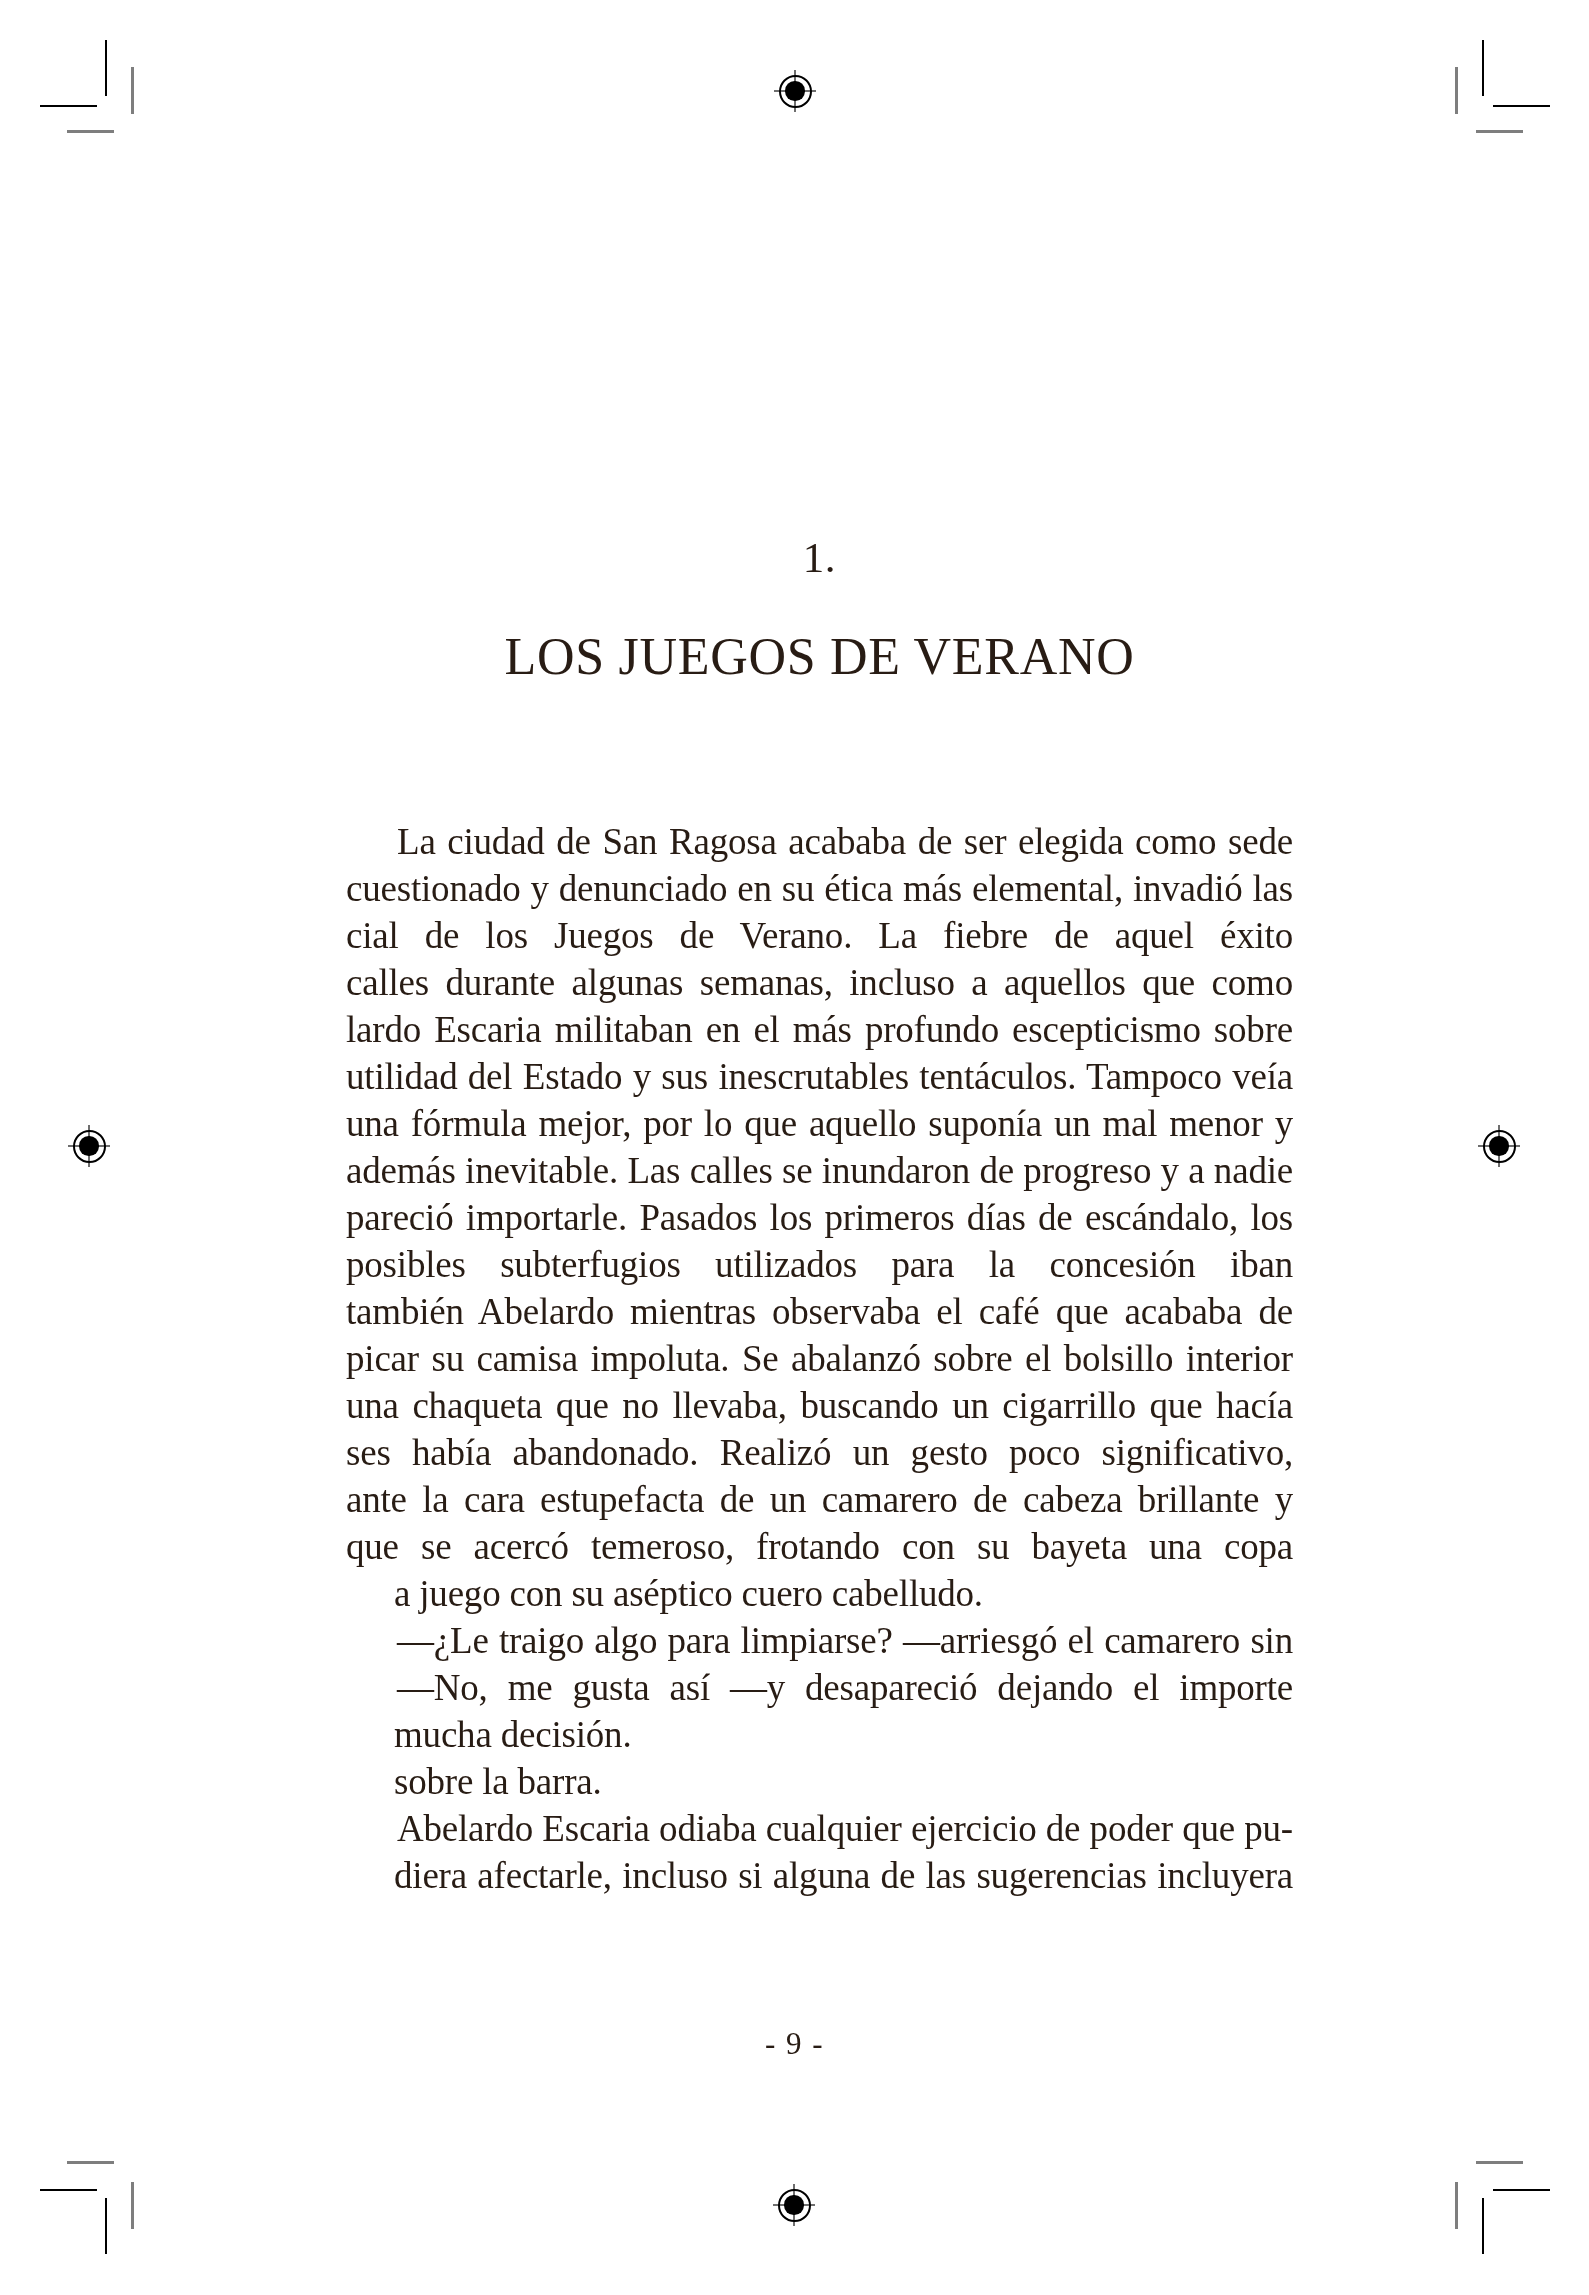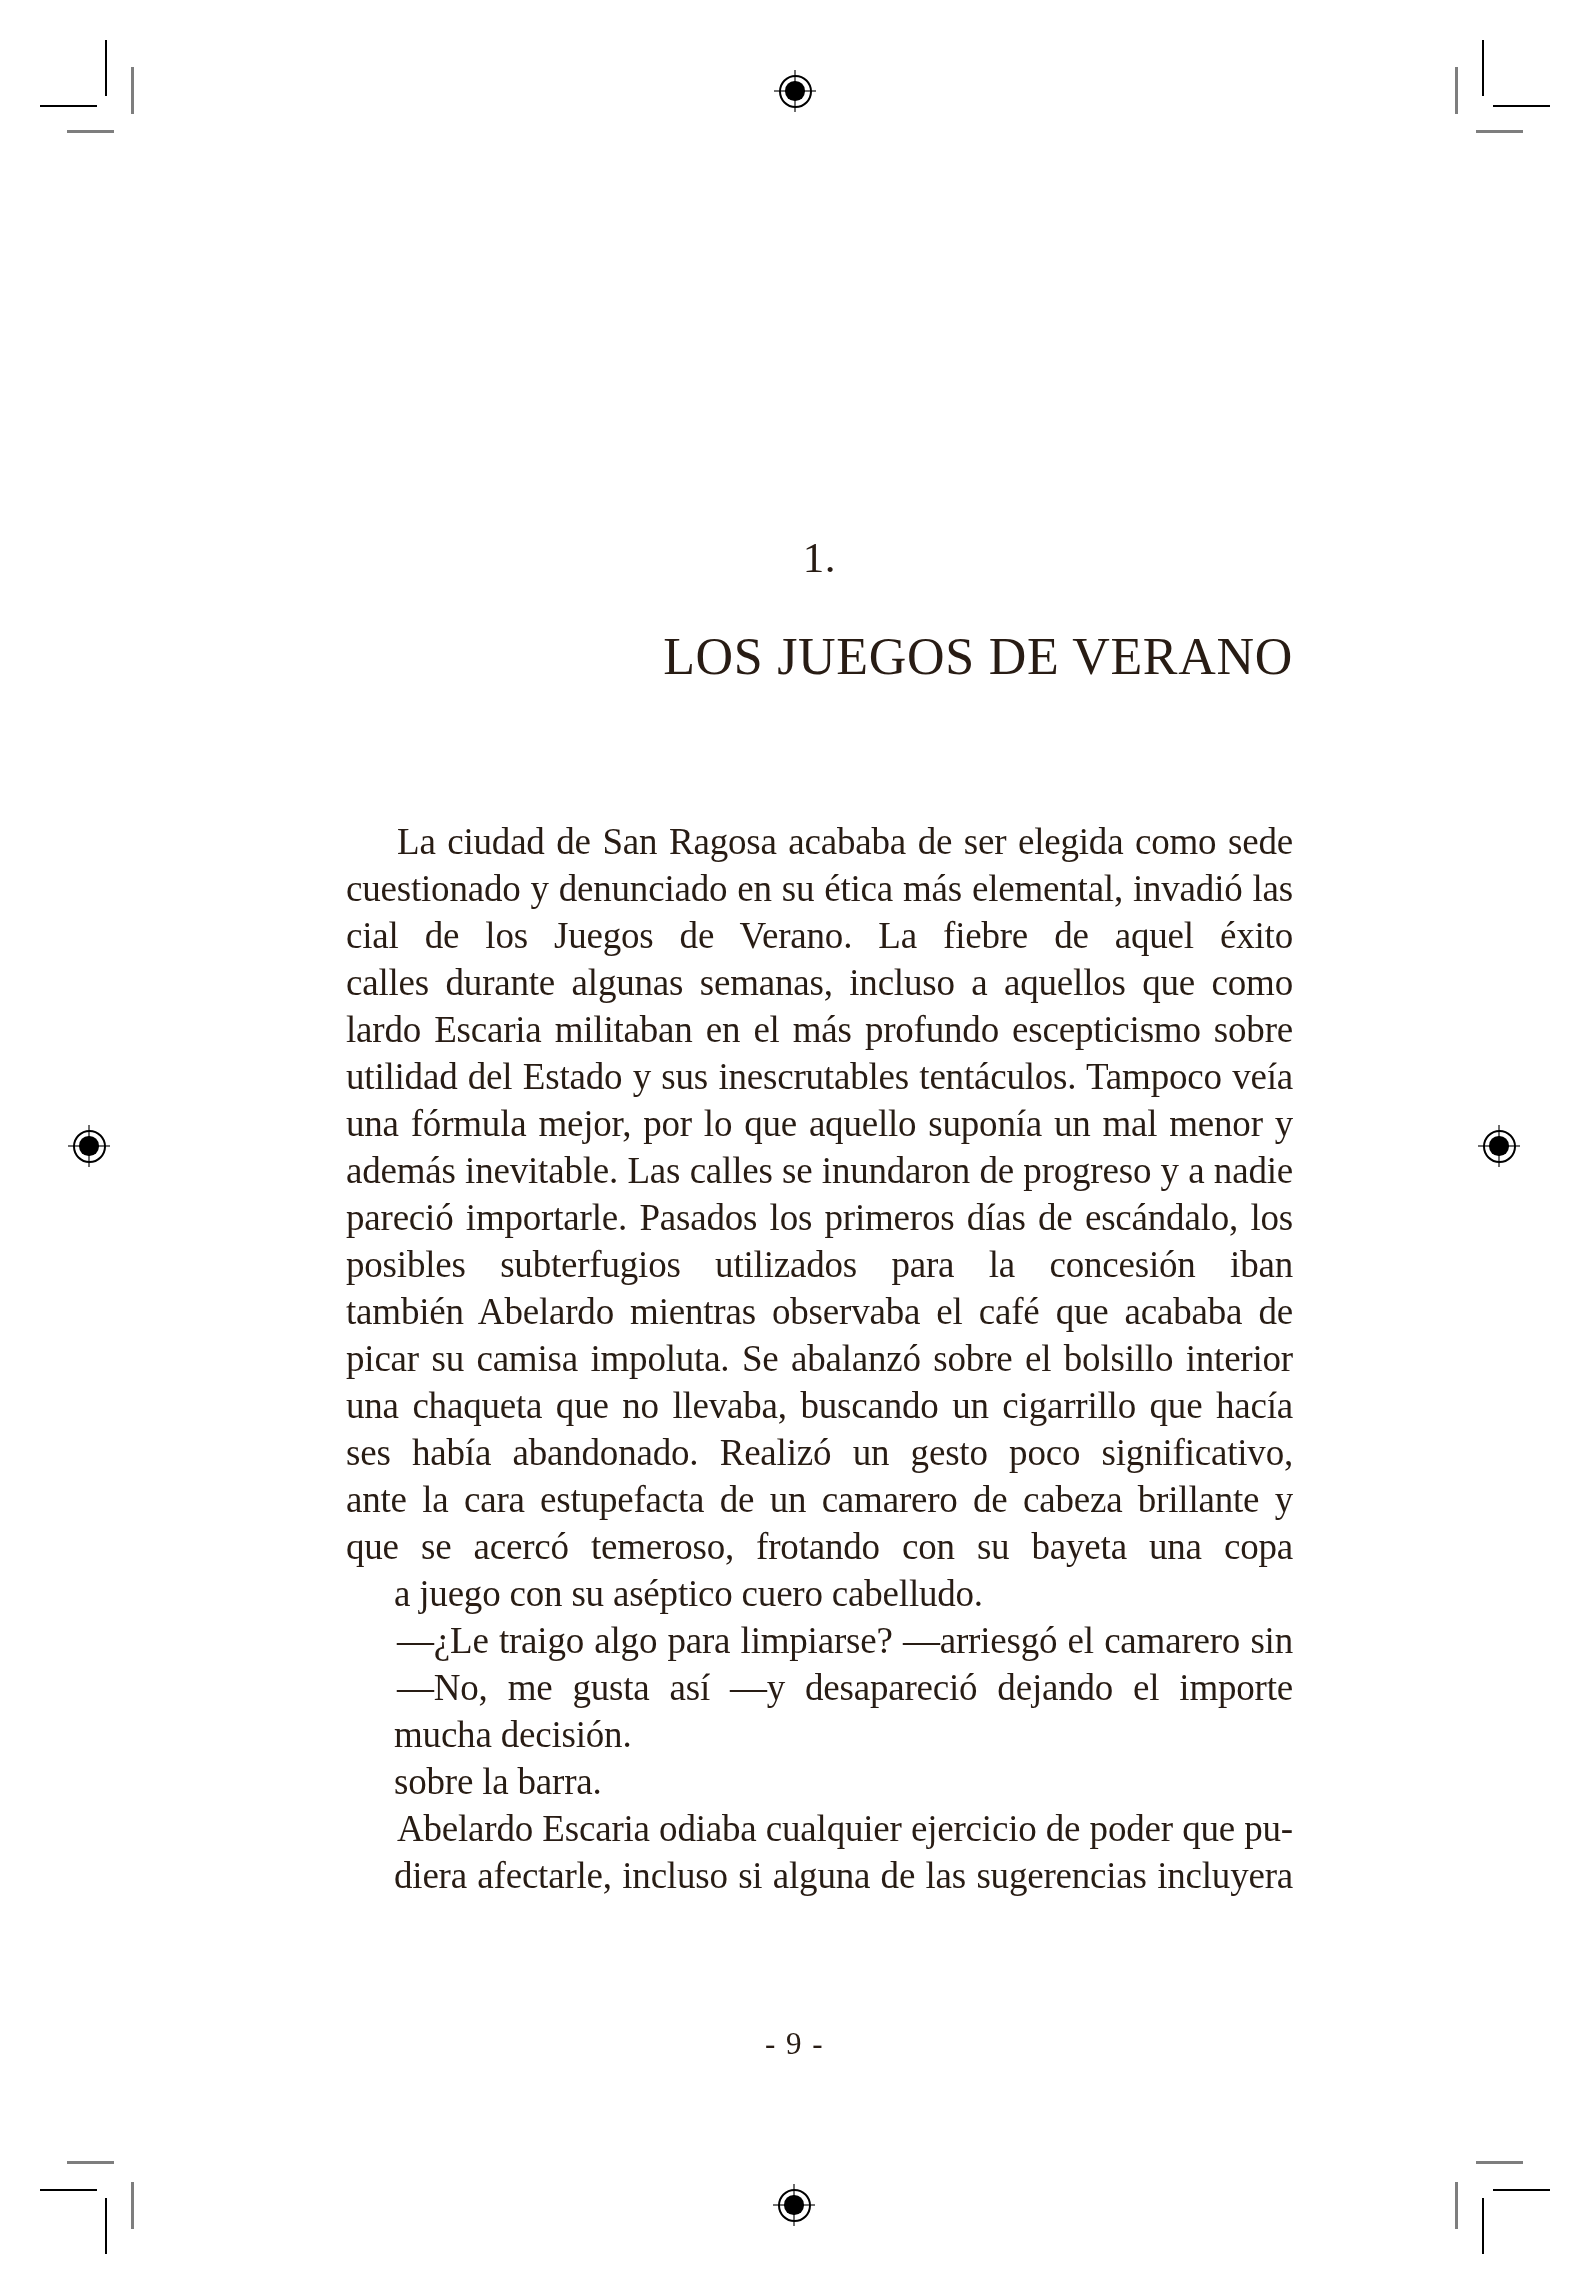--- a/index.html
+++ b/index.html
@@ -76,21 +76,21 @@
     font-size: 43px;
     line-height: 52px;
     letter-spacing: 0.7px;
   }
   .chapter-title {
     position: absolute;
     top: 625px;
     left: 0;
     width: 100%;
     margin: 0;
-    text-align: right;
+    text-align: center;
     font-size: 52px;
     font-weight: normal;
     line-height: 63px;
     letter-spacing: 0.7px;
     white-space: nowrap;
   }
   .body-text {
     position: absolute;
     left: 0;
     top: 818px;

